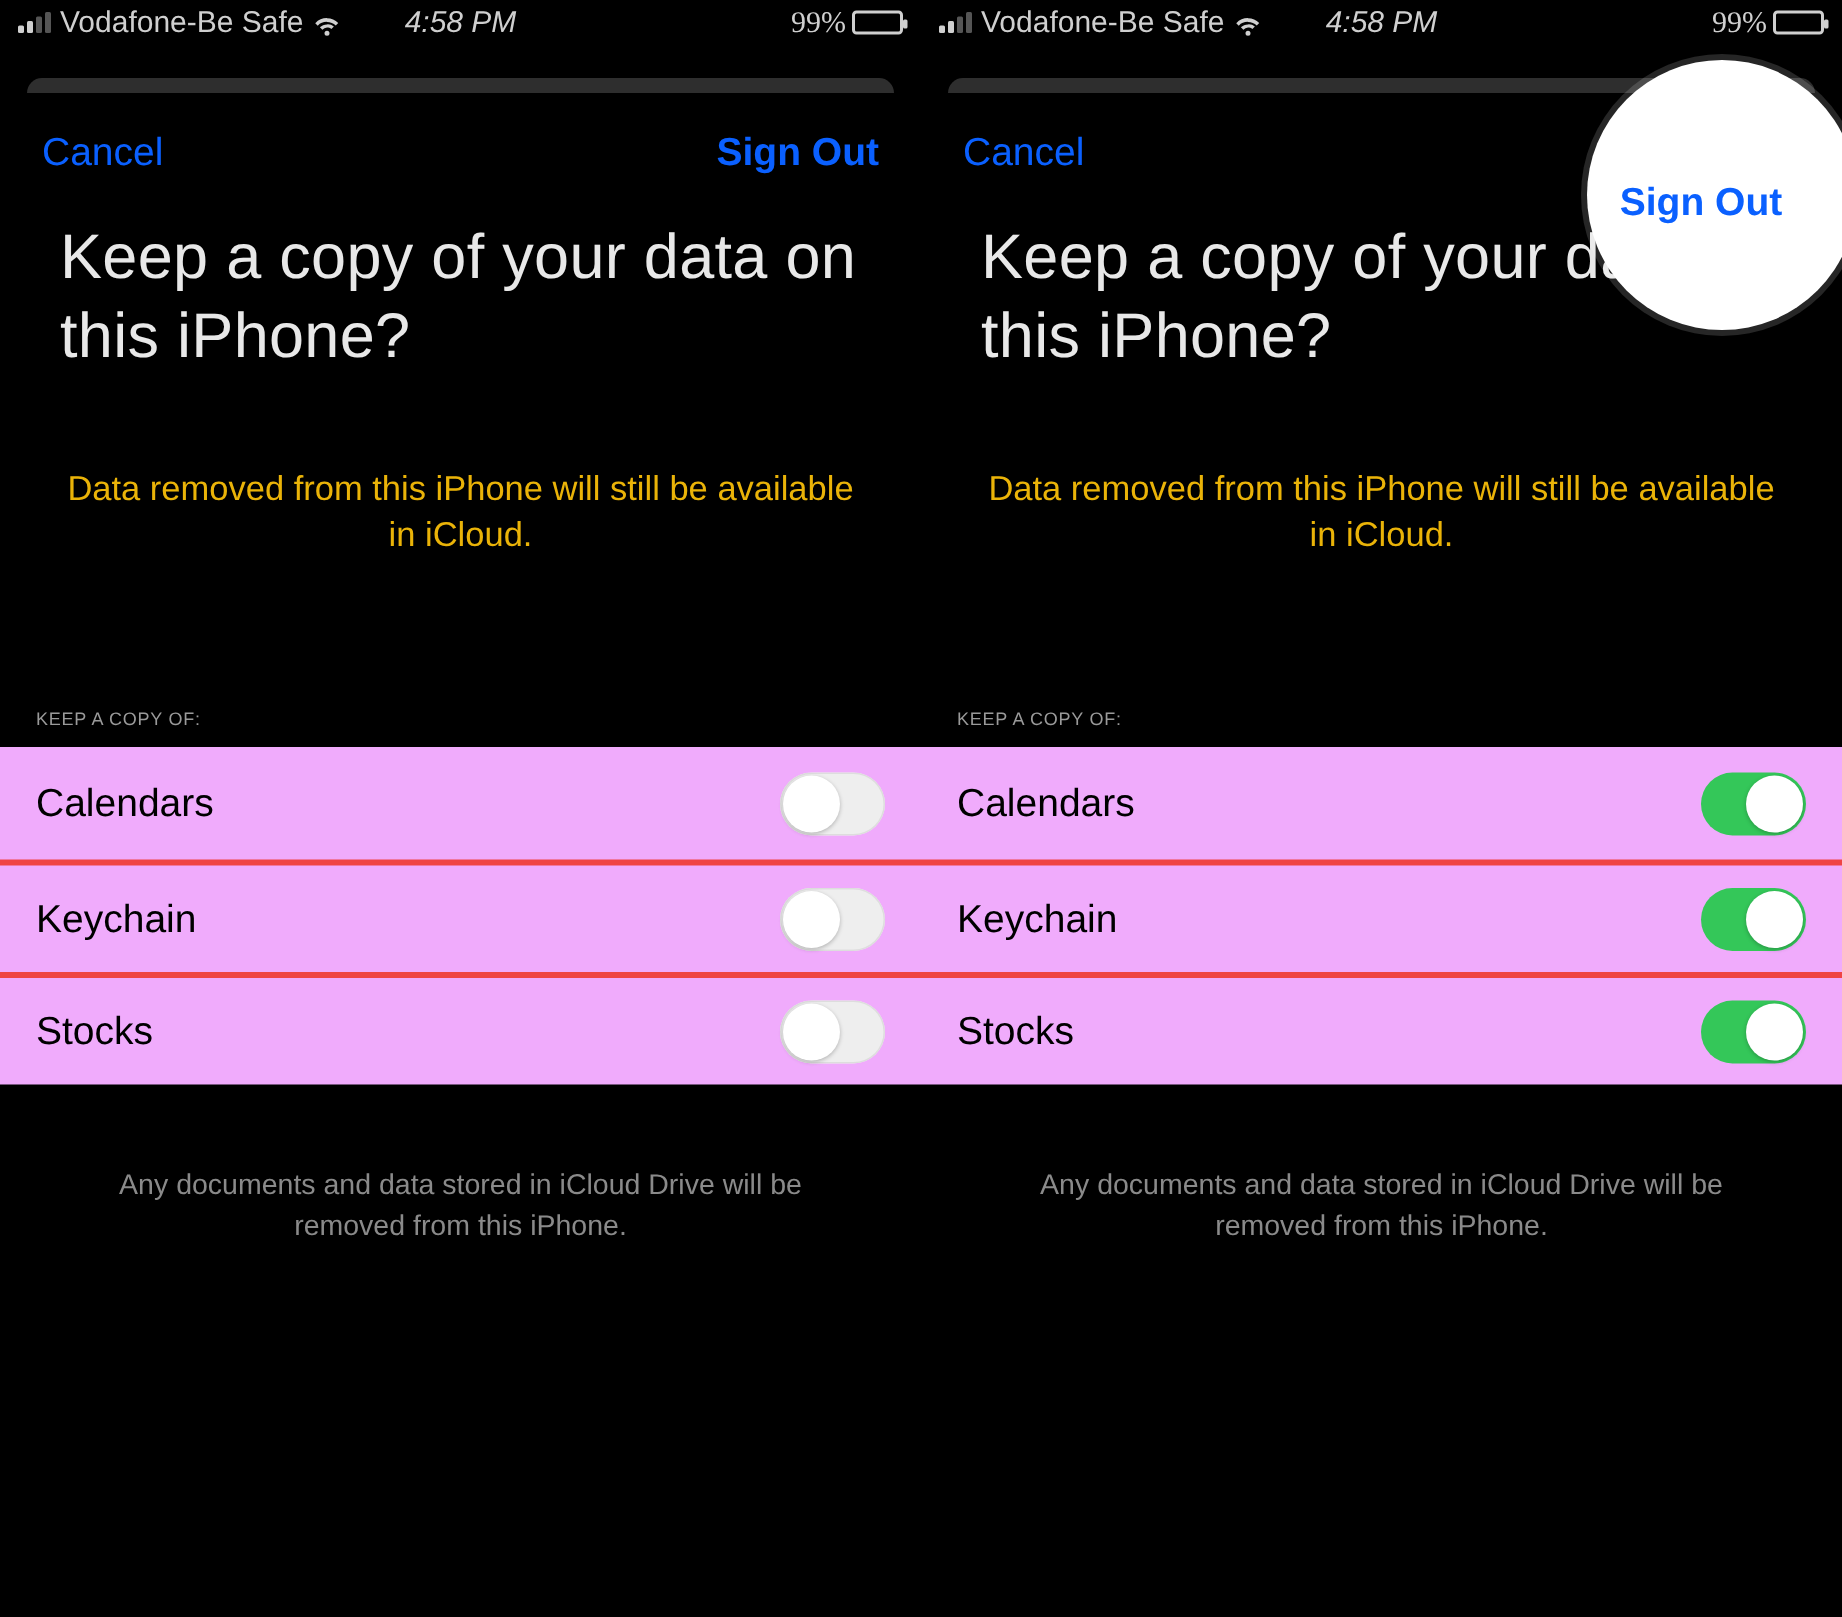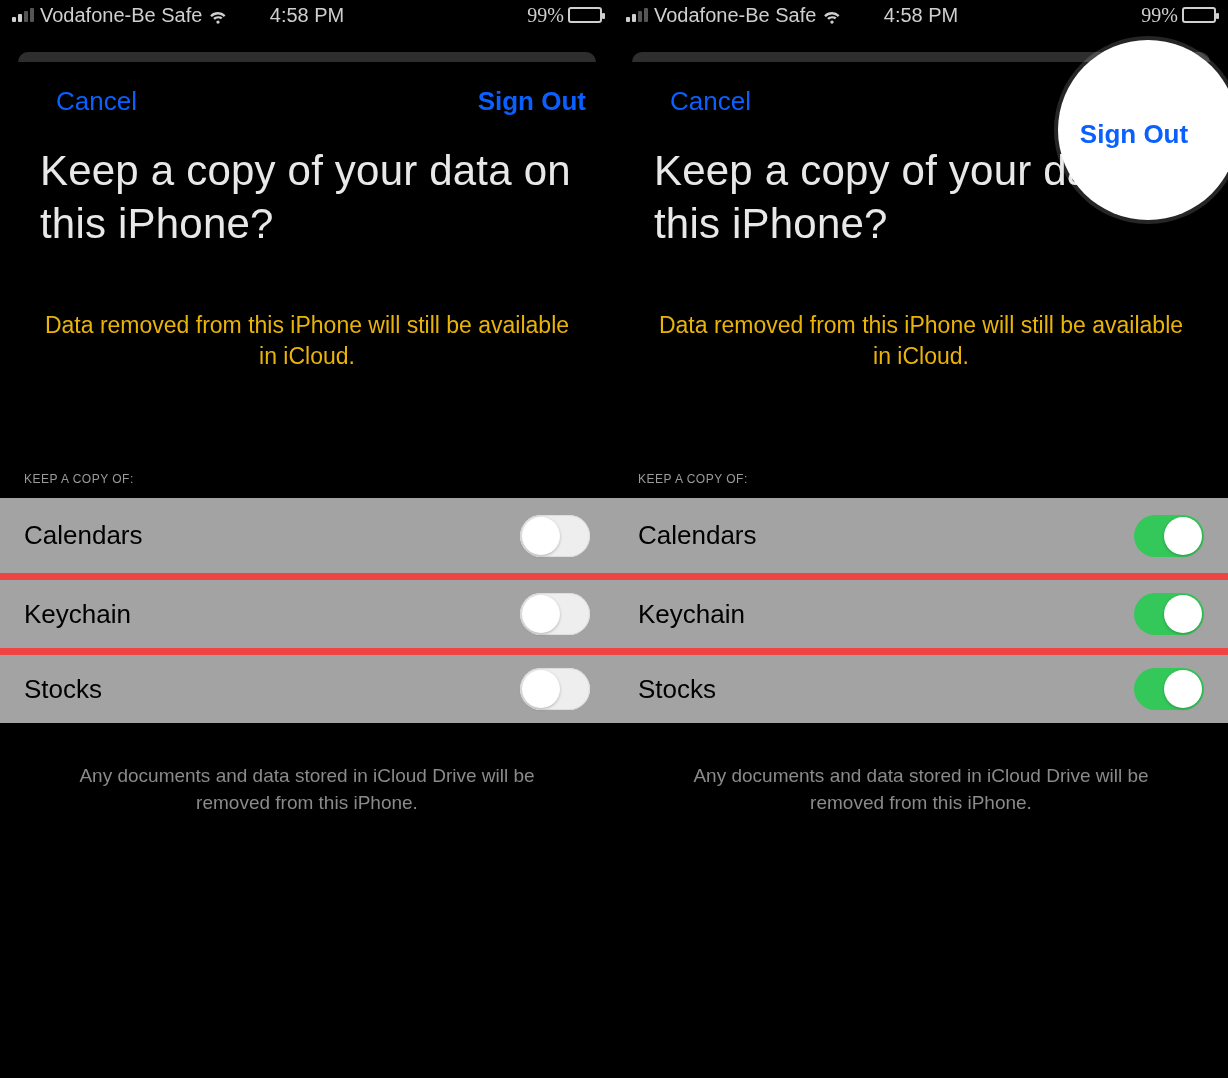--- a/index.html
+++ b/index.html
@@ -41,38 +41,37 @@
   .sig-bars span { width:4px; background:#cfcfcf; border-radius:1px;}
   .sig-bars span:nth-child(1){height:5px;}
   .sig-bars span:nth-child(2){height:8px;}
   .sig-bars span:nth-child(3){height:11px;background:#555;}
   .sig-bars span:nth-child(4){height:14px;background:#555;}
   .wifi-icon { width:20px; height:20px; display:inline-block; position:relative;}
   .wifi-icon svg{width:20px;height:20px;}
   .battery { width:34px; height:16px; border:2px solid #cfcfcf; border-radius:3px; position:relative;}
   .battery::after{content:"";position:absolute;right:-5px;top:4px;width:3px;height:6px;background:#cfcfcf;border-radius:1px;}
   .battery-fill{height:100%;background:#cfcfcf;border-radius:1px;}
-  .time-center{position:absolute;left:50%;transform:translateX(-50%);}
+  .time-center{position:absolute;left:50%;transform:translateX(-50%);font-style:italic;}
   
   .sheet-top {
     padding-top: 22px;
   }
   .sheet-round {
     background: rgba(255,255,255,0.18);
     border-top-left-radius: 20px;
     border-top-right-radius: 20px;
     margin: 0 18px;
     height: 10px;
   }
   .nav-row {
     display:flex;
     justify-content:space-between;
     padding: 24px 28px 10px 28px;
     font-size: 26px;
-    margin-left: 28px;
   }
   .nav-cancel { color:#0a60ff; font-weight:400;}
   .nav-signout { color:#0a60ff; font-weight:700;}
   .prompt-heading {
     color:#e8e8e8;
     font-size:42px;
     font-weight:400;
     text-align:left;
     line-height:1.25;
     padding: 18px 40px 0 40px;
@@ -86,51 +85,52 @@
     padding: 60px 40px 0 40px;
   }
   .section-header {
     color:#9a9a9a;
     font-size:12px;
     letter-spacing:0.5px;
     padding: 100px 24px 12px 24px;
   }
   
   .list {
-    background:#a3a3a3;
+    background:#f0abfc;
   }
   .list-row {
     display:flex;
     align-items:center;
     justify-content:space-between;
     padding: 0 24px;
     height: 75px;
     font-size:26px;
     color:#000;
-    border-top:7px solid #ef4444;
+    border-top:4px solid #ef4444;
   }
   .list-row:first-child{border-top:none;}
   .switch {
     width:70px; height:42px; border-radius:21px; position:relative;
   }
   .switch-off{ background:#eeeeee; box-shadow: inset 0 0 0 1px #ddd;}
   .switch-on{ background:#34c759;}
   .knob{
     position:absolute; top:2px; width:38px; height:38px; border-radius:50%; background:#fff;
     box-shadow:0 1px 3px rgba(0,0,0,0.25);
   }
   .switch-off .knob{ left:2px;}
   .switch-on .knob{ right:2px;}
   
   .footer-note {
     color:#8a8a8a;
     font-size:19px;
     text-align:center;
     line-height:1.4;
     padding: 40px 50px 0 50px;
+    margin-top: 15px;
   }
   
   .spotlight {
     position:absolute;
     top: 40px;
     right: -10px;
     width: 180px;
     height: 180px;
     border-radius:50%;
     background:#fff;

